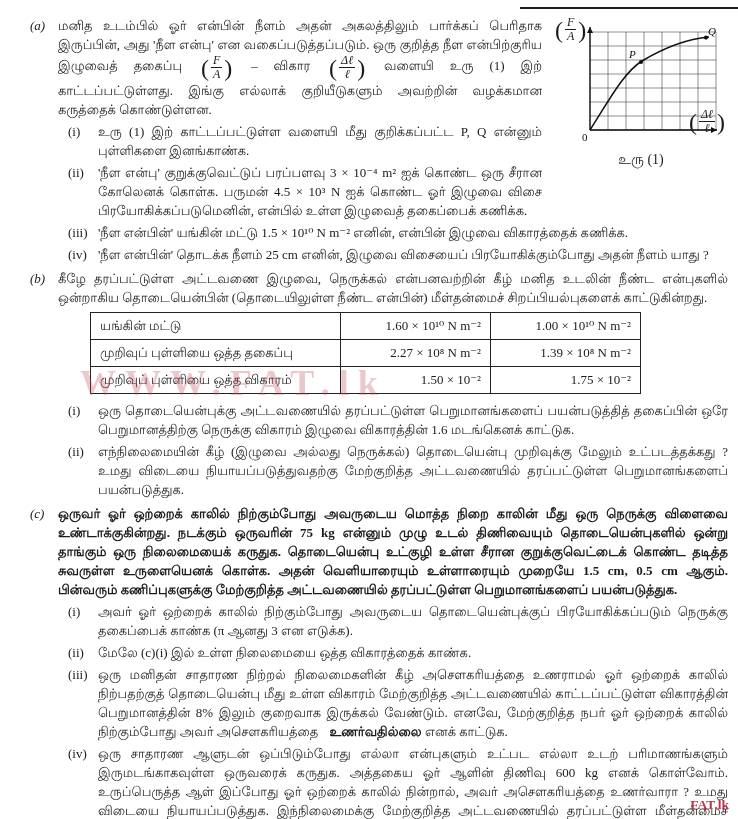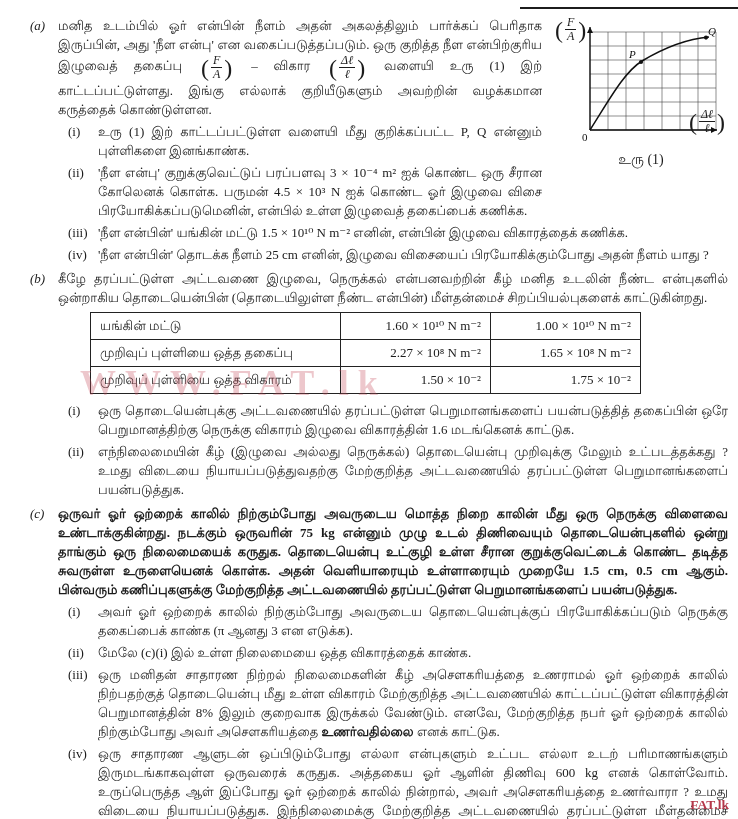--- a/index.html
+++ b/index.html
@@ -51,21 +51,21 @@
   .fig .xlabel { position:absolute; top:92px; right:0px; }
   .fig .caption { position:absolute; top:126px; left:34px; width:110px; text-align:center; font-size:14px;margin-top:8px; }
 
   
   table.btable { border-collapse:collapse; margin:5px 0 7px 32px; }
   .btable th, .btable td { border:1.5px solid #222; padding:3px 9px; font-size:13px; line-height:20px; }
   .btable th { font-weight:bold; text-align:center; }
   .btable td.prop { width:250px; }
   .btable td.val { width:150px; white-space:nowrap;text-align:right; }
 
-  .boldword { font-weight:bold; }
+  .boldword { font-weight:bold;margin-left:8px; }
   p.cintro { text-align:justify;font-weight:bold; }
 </style>
 </head>
 <body>
 
 <div class="page">
   <div class="top-rule"></div>
   <div class="watermark">WWW.FAT.lk</div>
 
   <div class="sec">
@@ -176,21 +176,21 @@
       <table class="btable">
         <tbody>
         <tr>
           <td class="prop">யங்கின் மட்டு</td>
           <td class="val">1.60 × 10¹⁰ N m⁻²</td>
           <td class="val">1.00 × 10¹⁰ N m⁻²</td>
         </tr>
         <tr>
           <td class="prop">முறிவுப் புள்ளியை ஒத்த தகைப்பு</td>
           <td class="val">2.27 × 10⁸ N m⁻²</td>
-          <td class="val">1.65 × 10⁸ N m⁻²</td>
+          <td class="val">1.39 × 10⁸ N m⁻²</td>
         </tr>
         <tr>
           <td class="prop">முறிவுப் புள்ளியை ஒத்த விகாரம்</td>
           <td class="val">1.50 × 10⁻²</td>
           <td class="val">1.75 × 10⁻²</td>
         </tr>
       </tbody>
         </table>
 
       <div class="item">

